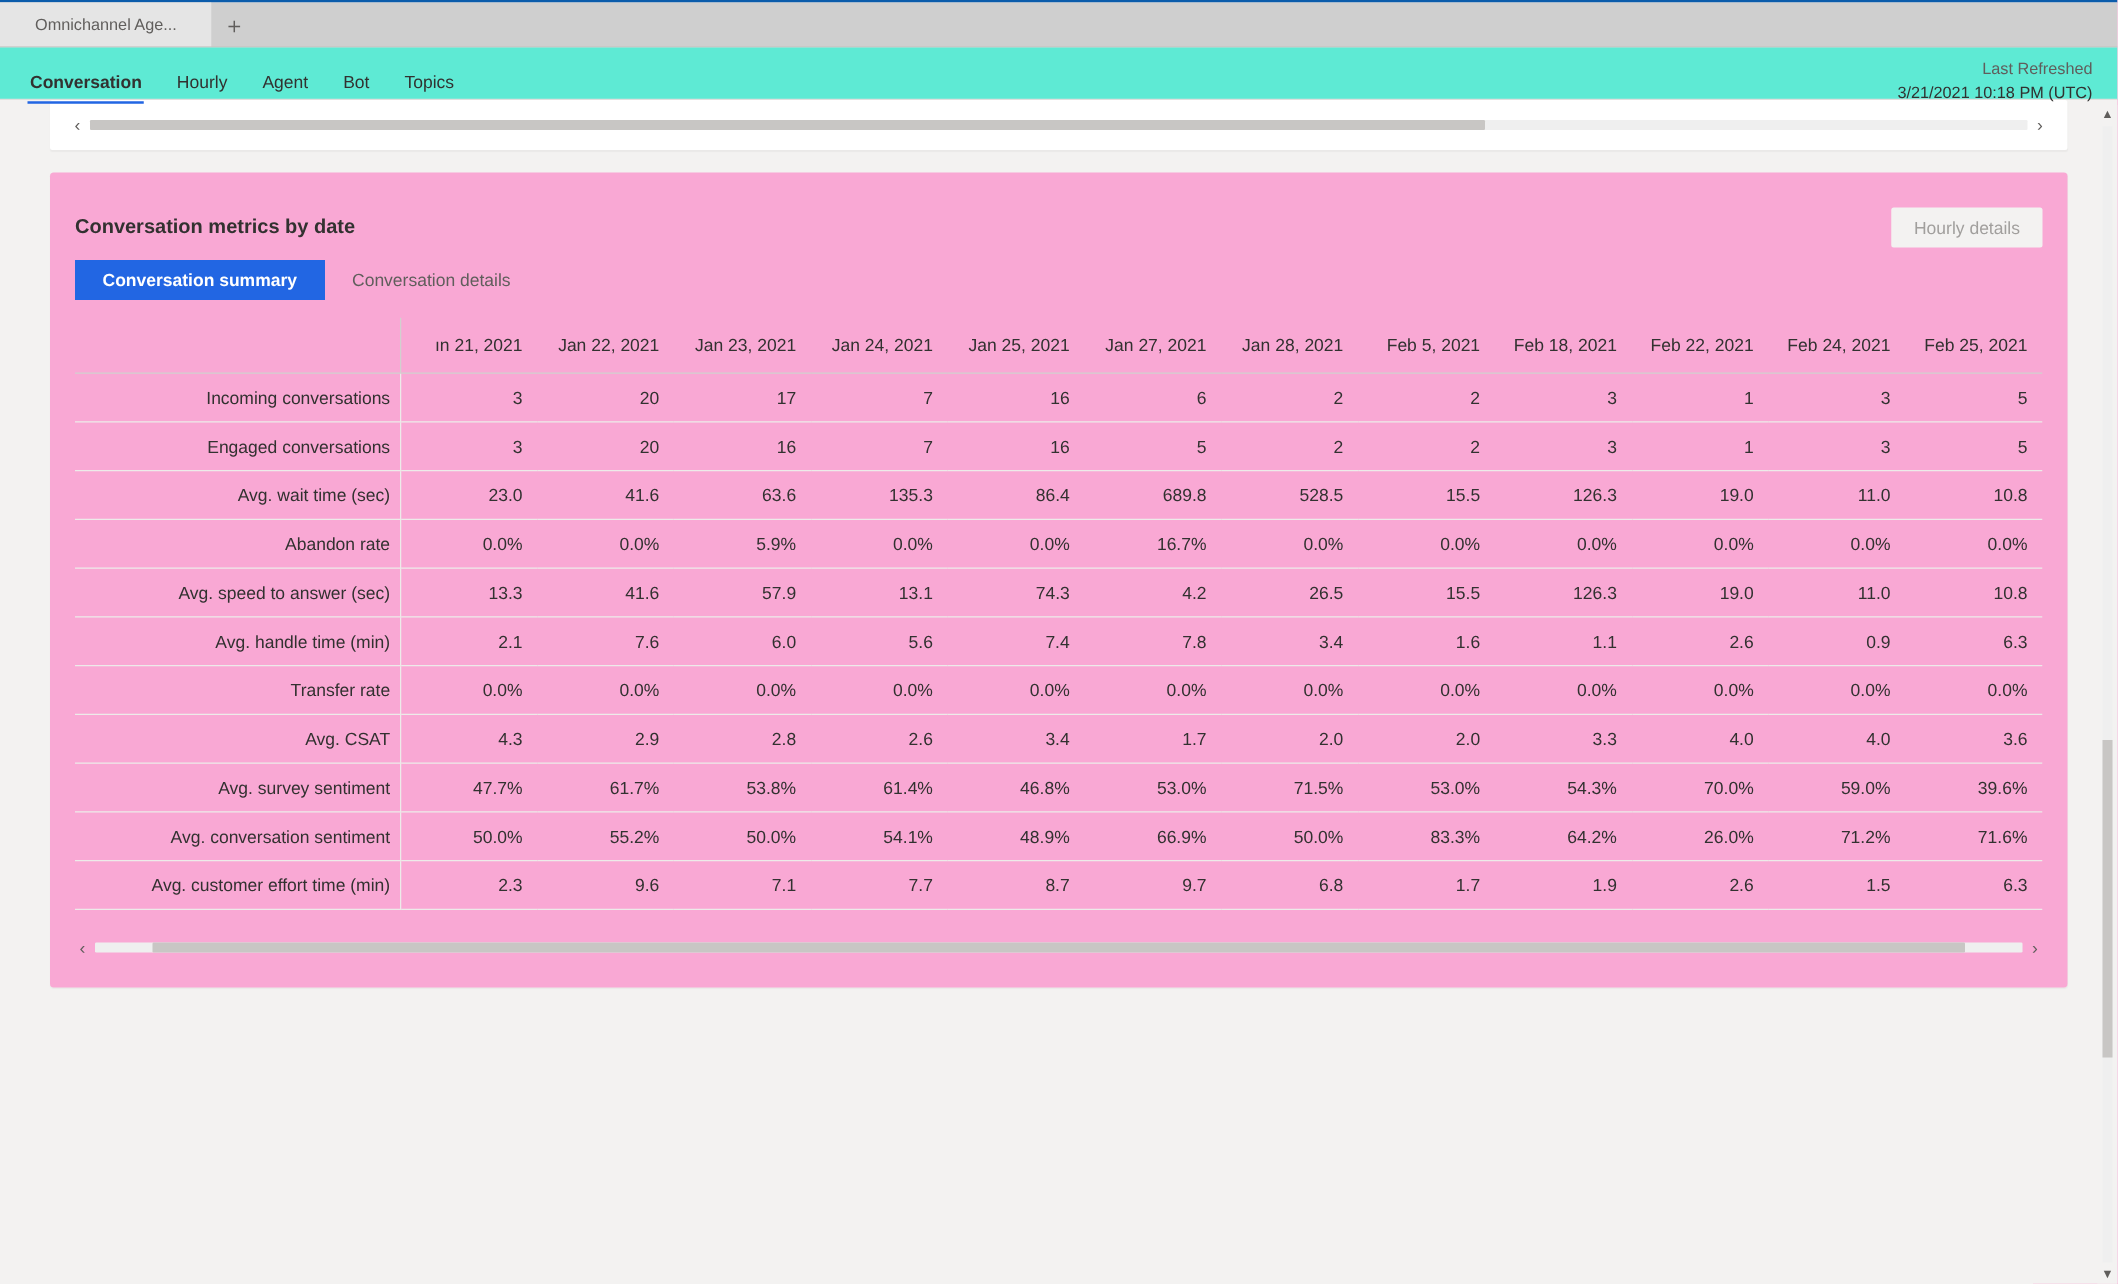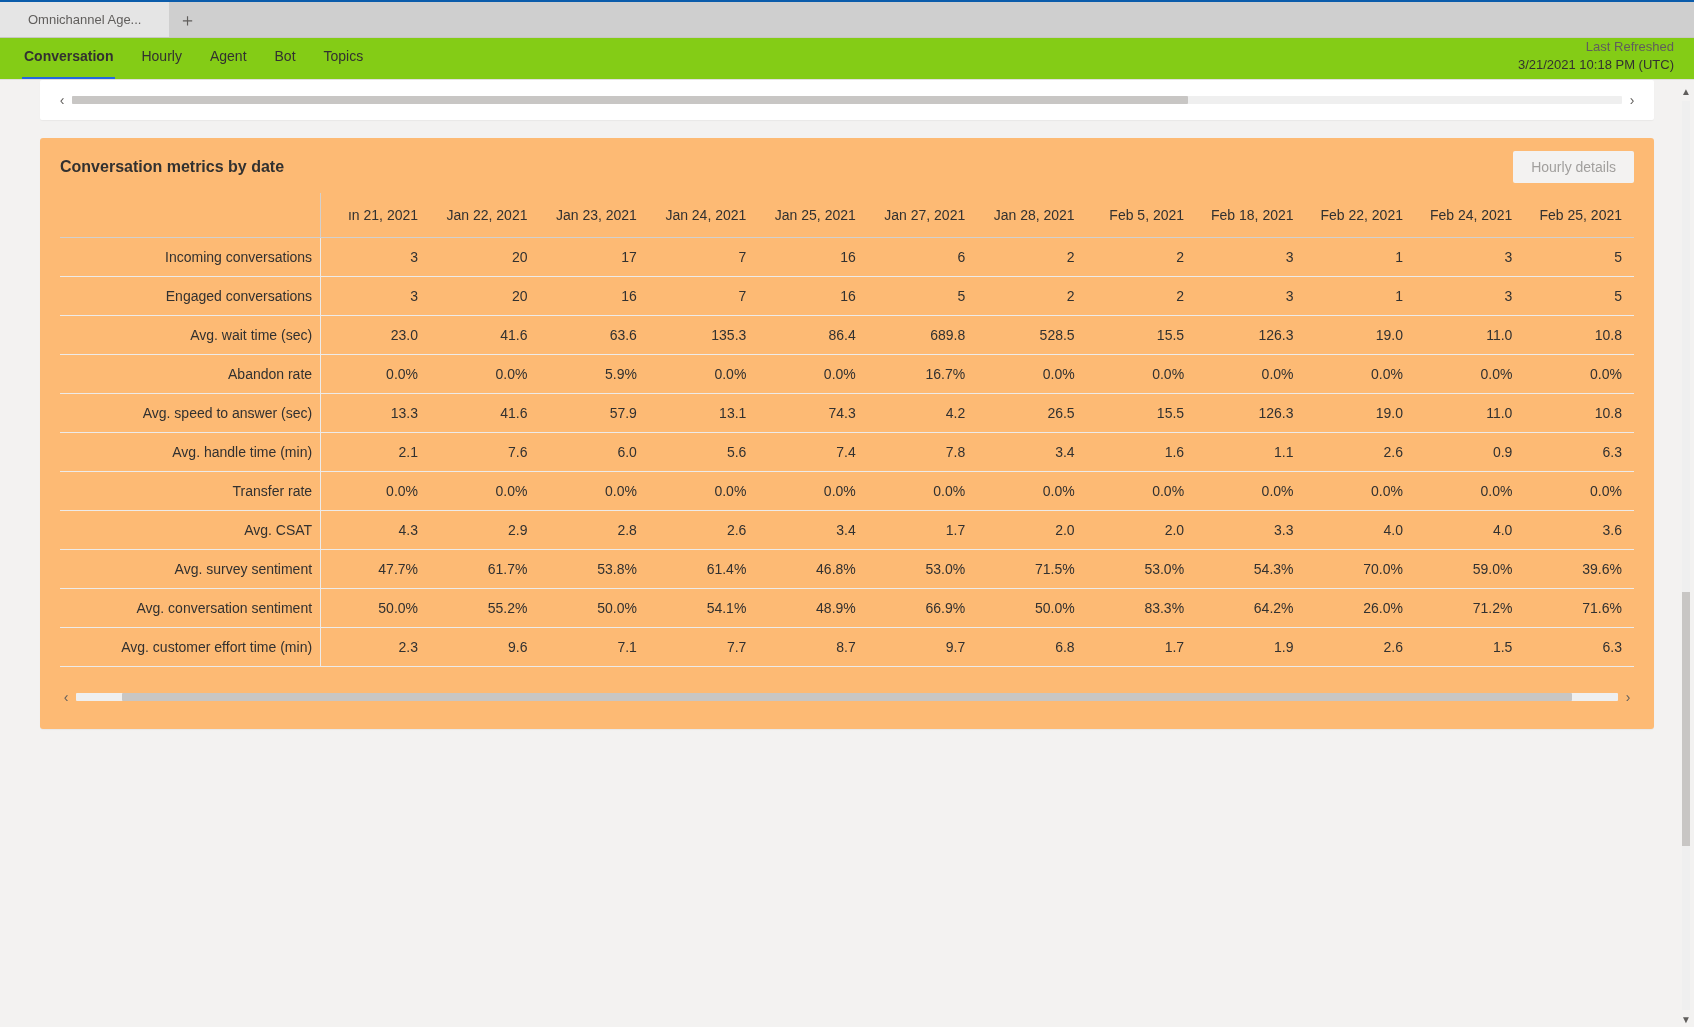--- a/index.html
+++ b/index.html
@@ -38,23 +38,24 @@
 .tab.active { background: #ffffff; color: #323130; font-weight: 600; }
 .tab .close-x { font-weight: 400; color: #605e5c; }
 .tab-plus {
   width: 36px; height: 36px;
   display: flex; align-items: center; justify-content: center;
   color: #605e5c; cursor: pointer; font-size: 18px;
 }
 .ribbon {
   display: flex;
   justify-content: space-between;
+  align-items: center;
   height: 42px;
-  background: #84cc16;
-  padding: 0 20px 0 22px;
+  background: #5eead4;
+  padding: 12px 20px 0 22px;
   border-bottom: 1px solid #e1dfdd;
 }
 .ribbon-nav { display: flex; gap: 24px; }
 .ribbon-item {
   padding: 10px 2px;
   cursor: pointer;
   color: #323130;
 }
 .ribbon-item.active {
   color: #323130;
@@ -80,23 +81,23 @@
 }
 .hscroll .arrow { width: 12px; text-align: center; color: #605e5c; cursor: pointer; }
 .hscroll .track {
   flex: 1; height: 8px; background: #efefef; position: relative; border-radius: 1px;
 }
 .hscroll .thumb {
   position: absolute; top: 0; height: 100%; background: #c8c6c4; border-radius: 1px;
 }
 
 .card {
-  background: #fdba74;
+  background: #f9a8d4;
   border-radius: 3px;
-  padding: 13px 20px 24px 20px;
+  padding: 28px 20px 24px 20px;
   box-shadow: 0 1px 1px rgba(0,0,0,0.04);
 }
 .card-header {
   display: flex; justify-content: space-between; align-items: center;
   margin-bottom: 10px;
 }
 .card-title { font-size: 16px; font-weight: 600; color: #323130; }
 .hourly-btn {
   background: #f3f2f1;
   color: #a19f9d;
@@ -223,20 +224,24 @@
       <div class="arrow">›</div>
     </div>
   </div>
 
   <div class="card">
     <div class="card-header">
       <div class="card-title">Conversation metrics by date</div>
       <button class="hourly-btn">Hourly details</button>
     </div>
 
+    <div class="subtabs">
+      <div class="subtab active">Conversation summary</div>
+      <div class="subtab">Conversation details</div>
+    </div>
 
     <div class="table-wrap">
       <table>
         <thead>
           <tr id="header-row">
             <th class="metric-head"></th>
           <th class="date-head">ın 21, 2021</th>
               <th class="date-head">Jan 22, 2021</th>
               <th class="date-head">Jan 23, 2021</th>
               <th class="date-head">Jan 24, 2021</th>

